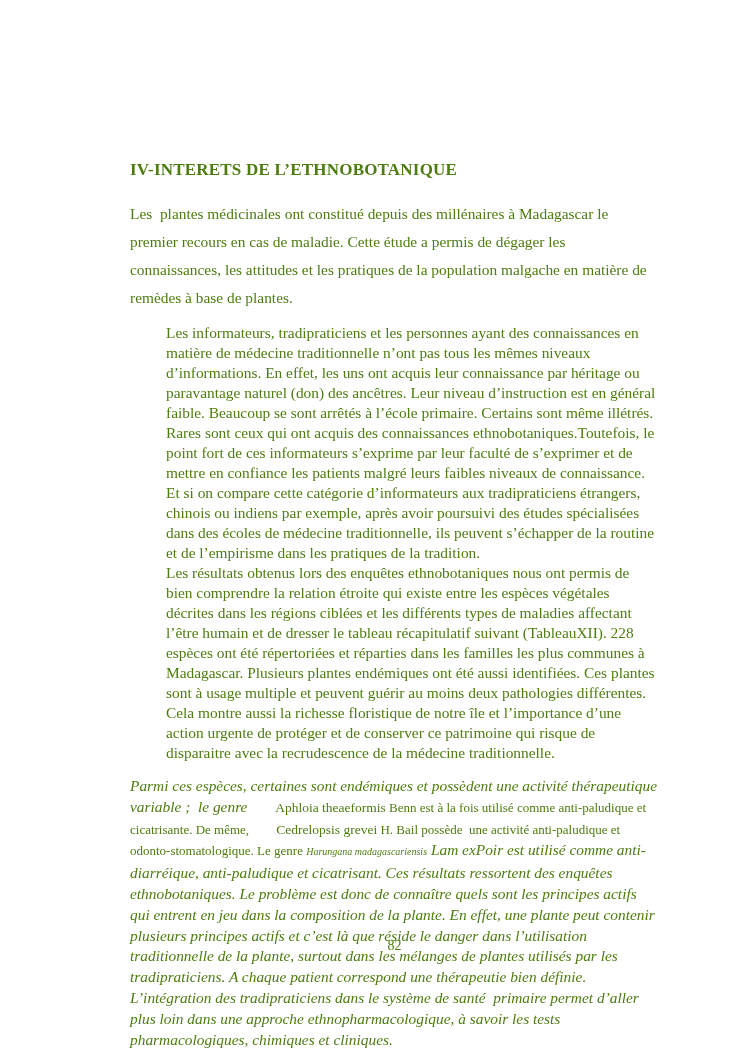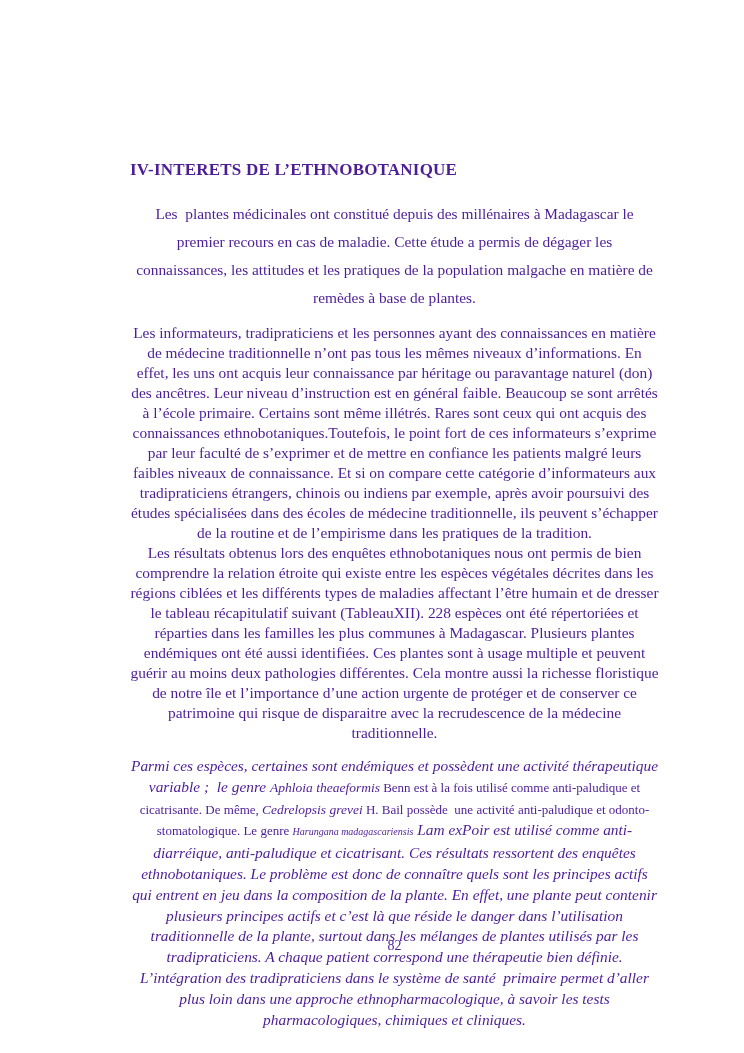--- a/index.html
+++ b/index.html
@@ -6,56 +6,57 @@
     margin: 0;
     padding: 0;
     background: #ffffff;
   }
   .page {
     position: relative;
     width: 744px;
     height: 1053px;
     background: #ffffff;
     font-family: "Liberation Serif", serif;
-    color: #4c1d95;
+    color: #4d7c0f;
     overflow: hidden;
   }
   .content {
     position: absolute;
     left: 130px;
     top: 160px;
     width: 529px;
   }
   .heading {
     font-size: 17px;
     font-weight: bold;
     margin: 0 0 20px 0;
     letter-spacing: 0.2px;
   }
   .para {
     font-size: 15.4px;
     margin: 0;
-    text-align: center;
+    text-align: left;
     white-space: pre-wrap;
   }
   .p-intro {
     line-height: 28px;
     margin-bottom: 11px;
   }
   .p-body {
     line-height: 20px;
+    margin-left: 36px;
   }
   .p-species {
     line-height: 20.8px;
     margin-top: 13px;
   }
   .run-normal { font-size: 15.4px; font-style: italic; }
   .run-small { font-size: 13px; }
   .run-italic { font-style: italic; font-size: 10px; }
-  .run-italic-small { font-style: italic; font-size: 13.5px; }
+  .run-italic-small { font-size: 13.5px; margin-left: 24px; }
   .footer {
     position: absolute;
     left: 130px;
     top: 938px;
     width: 529px;
     text-align: center;
     font-size: 14px;
   }
 </style>
 </head>

